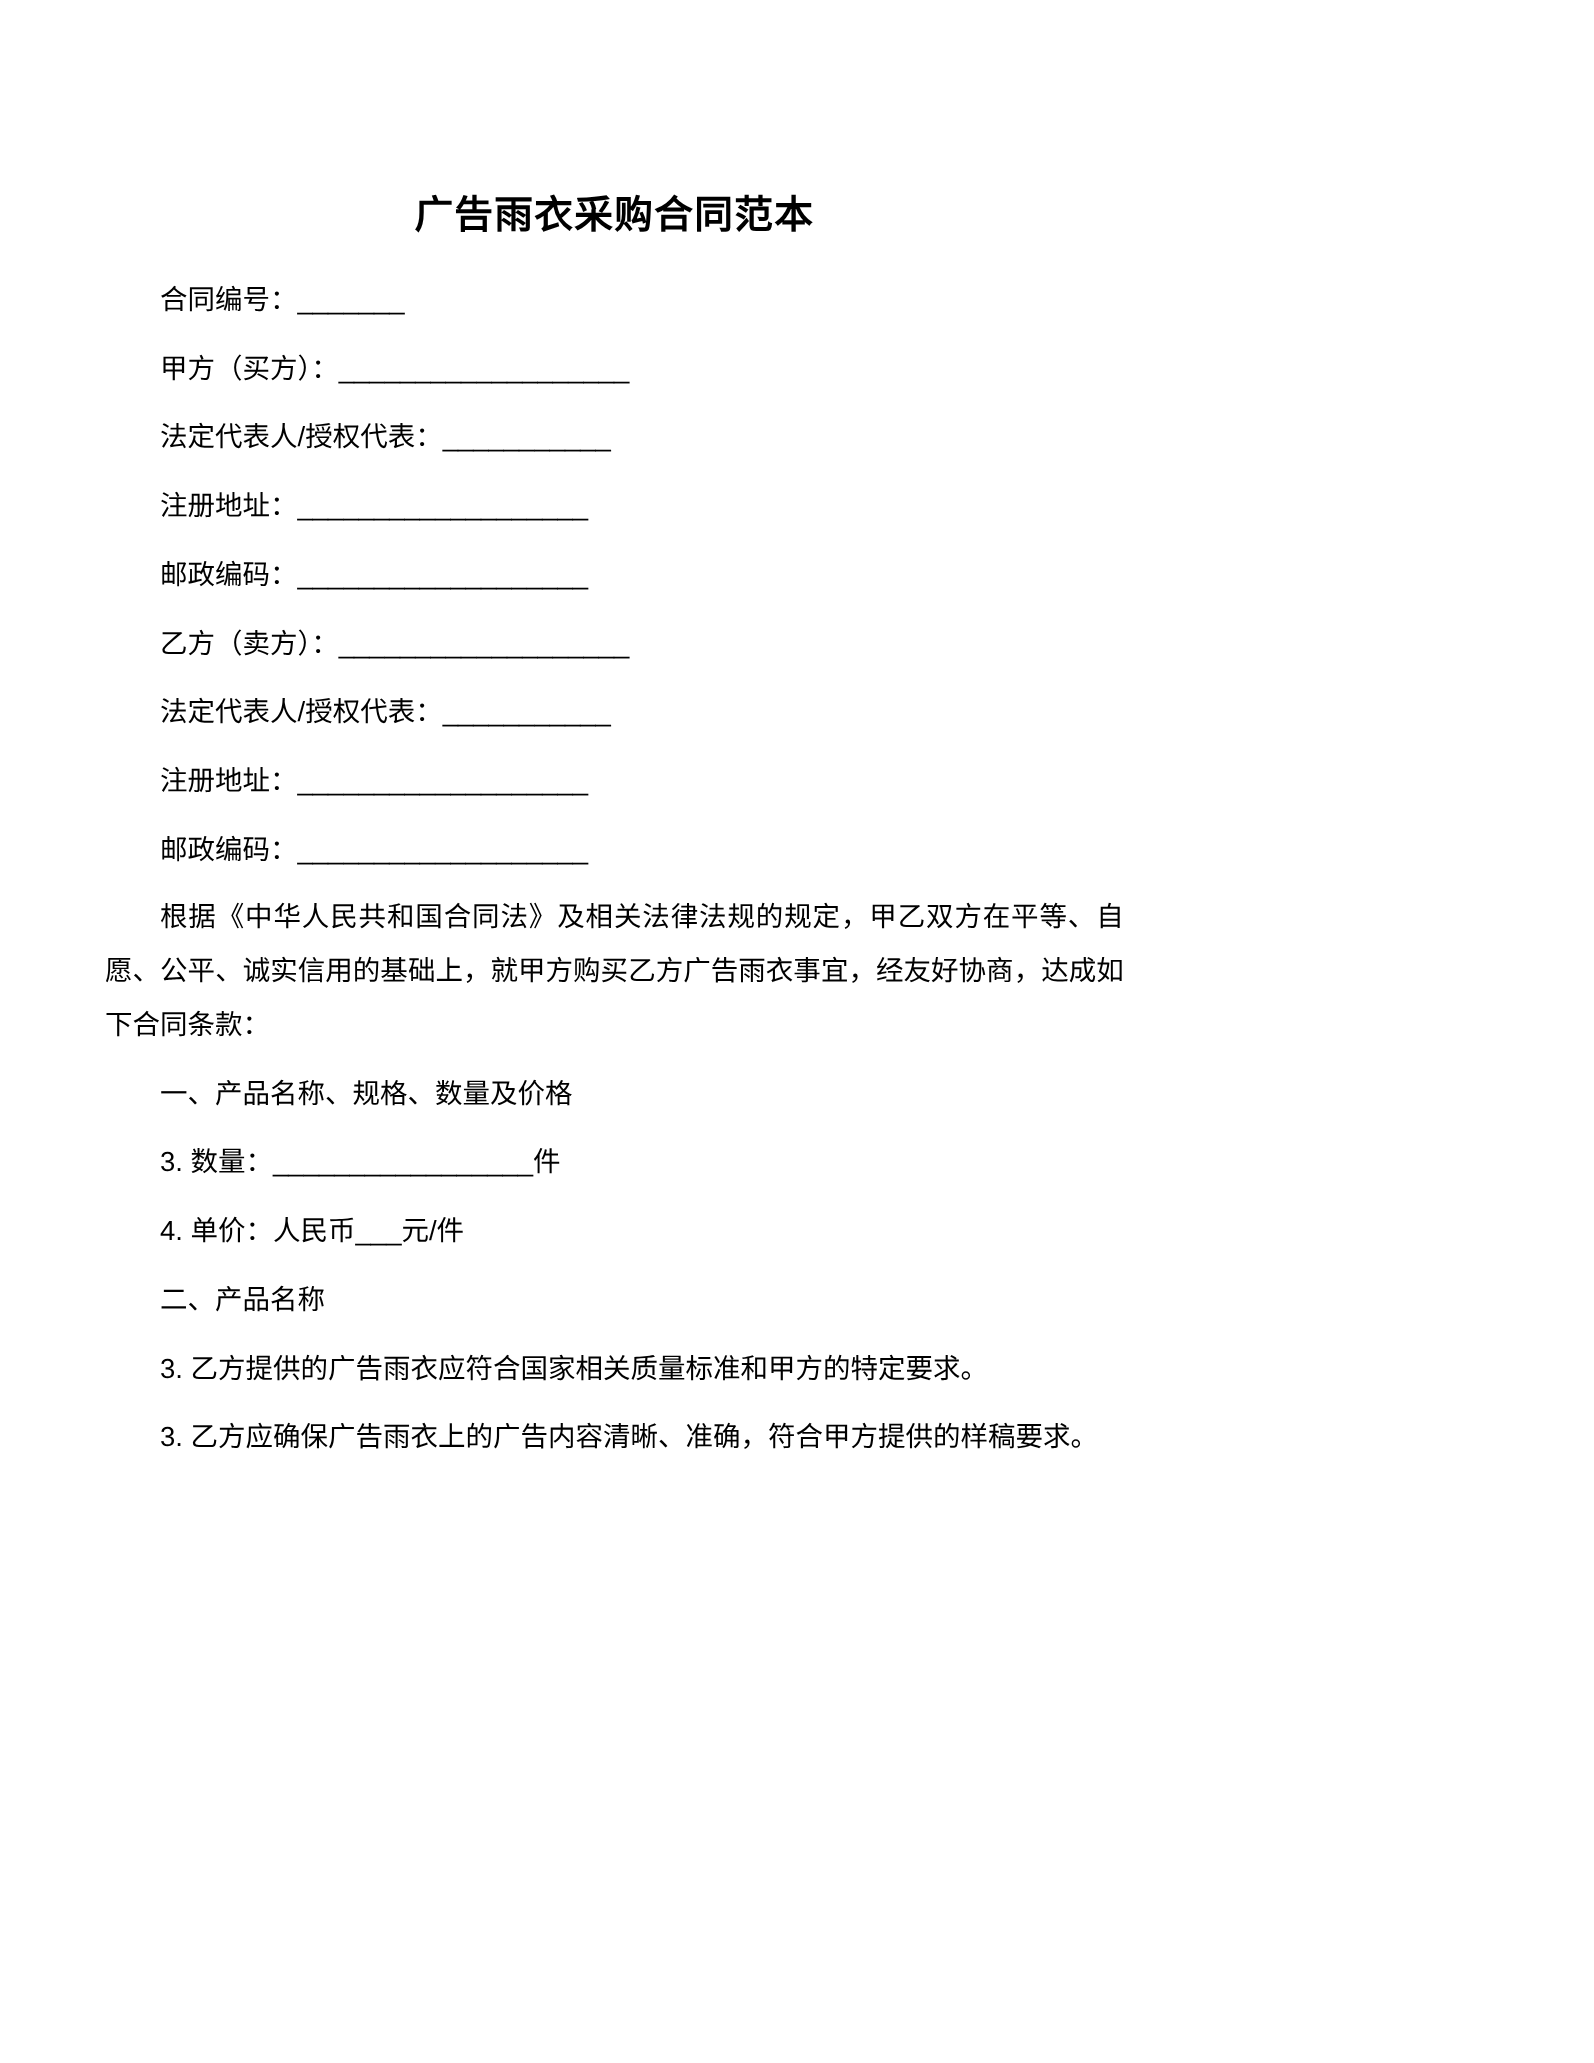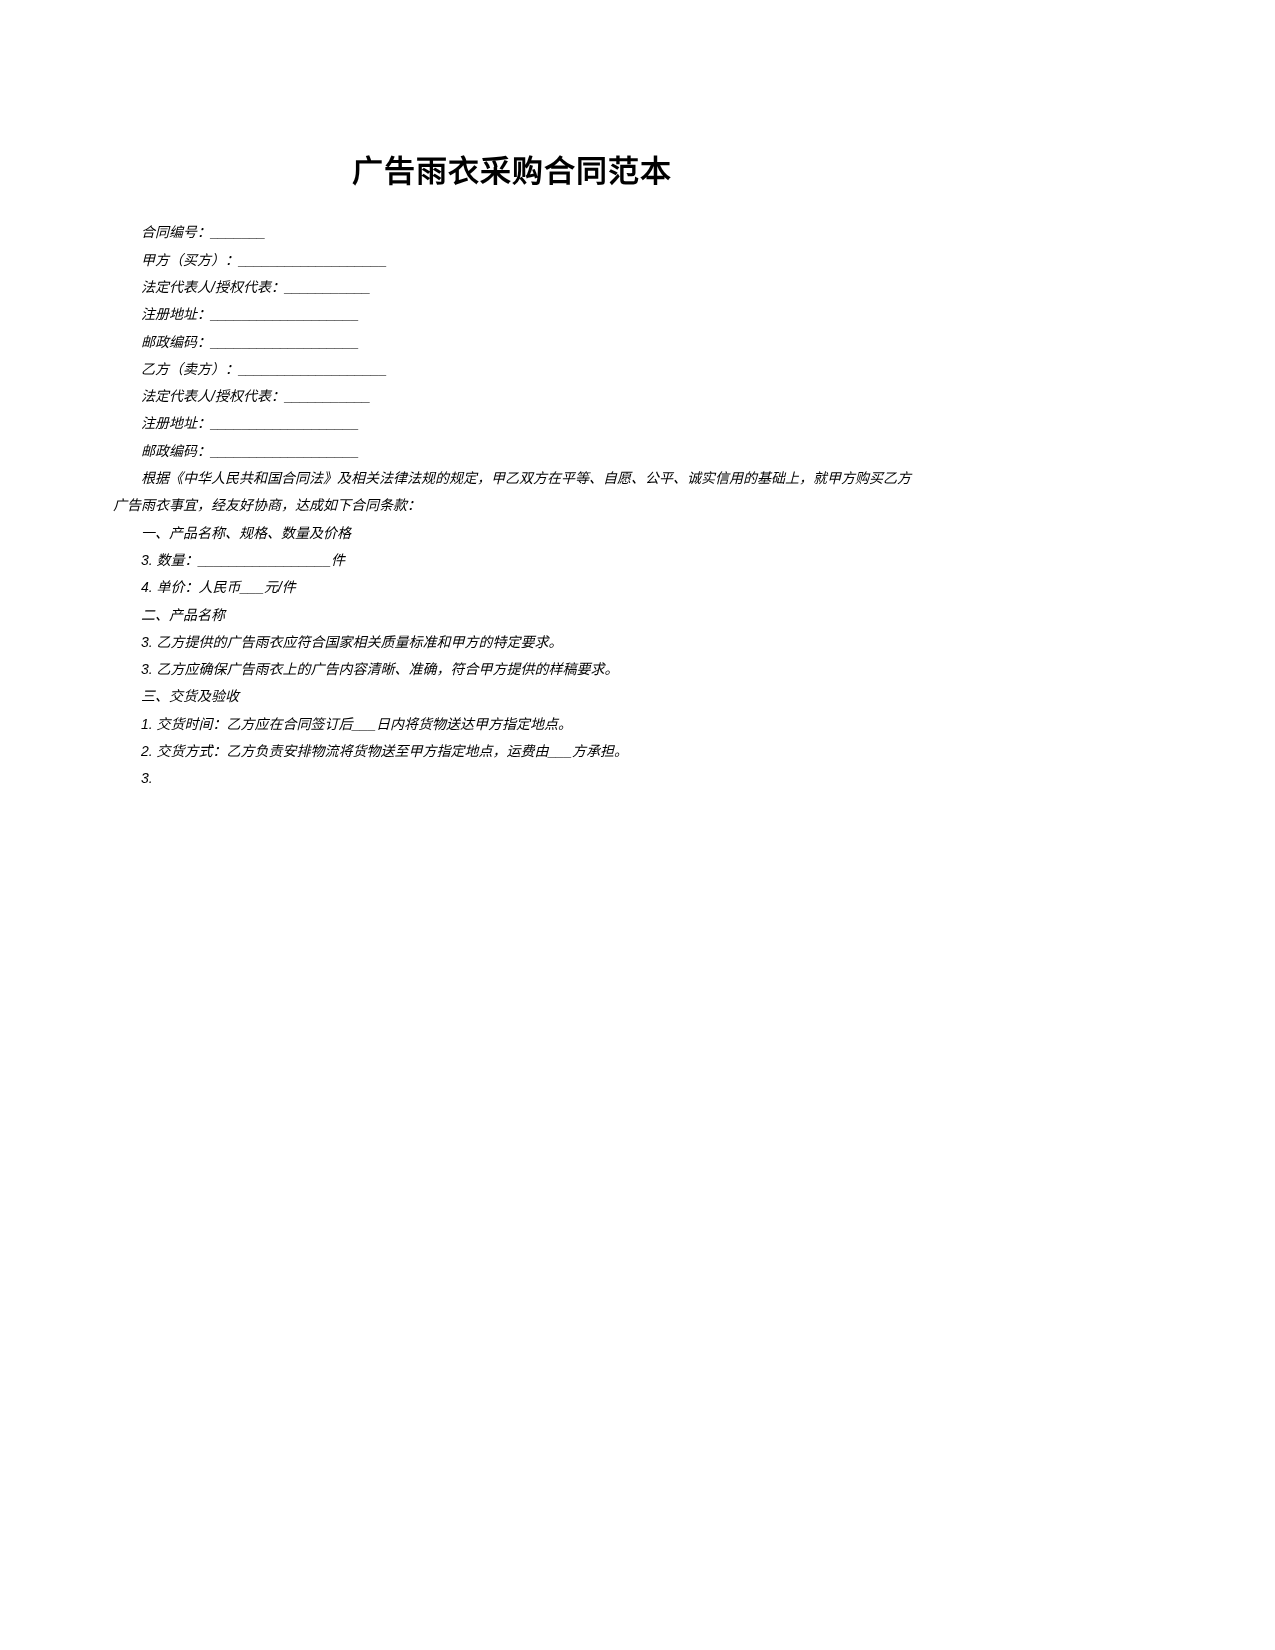--- a/index.html
+++ b/index.html
@@ -12,38 +12,37 @@
     height: 1650px;
     font-family: "Liberation Sans", "DejaVu Sans", sans-serif;
     color: #000000;
     -webkit-font-smoothing: antialiased;
   }
   .page {
     position: relative;
     width: 1041px;
     height: 1650px;
     box-sizing: border-box;
-    padding: 150px 130px 0 113px;
+    padding: 150px 130px 0 72px;
   }
   .doc-title {
     font-size: 31px;
     font-weight: bold;
     text-align: center;
     letter-spacing: 1px;
     margin: 0 0 26px 0;
     line-height: 1.4;
   }
   .para {
-    font-size: 14px;
+    font-size: 22px;
     line-height: 1.95;
-    margin: 0;
+    margin: 12px;
     text-indent: 2em;
     text-align: justify;
     word-break: break-all;
-    font-style: italic;
   }
   .para.no-indent {
     text-indent: 0;
   }
 </style>
 </head>
 <body>
 
 <div class="page">
 
@@ -68,21 +67,15 @@
     <p class="para">3. 数量：_________________件</p>
     <p class="para">4. 单价：人民币___元/件</p>
   </div>
 
   <div class="section">
     <p class="para">二、产品名称</p>
     <p class="para">3. 乙方提供的广告雨衣应符合国家相关质量标准和甲方的特定要求。</p>
     <p class="para">3. 乙方应确保广告雨衣上的广告内容清晰、准确，符合甲方提供的样稿要求。</p>
   </div>
 
-  <div class="section">
-    <p class="para">三、交货及验收</p>
-    <p class="para">1. 交货时间：乙方应在合同签订后___日内将货物送达甲方指定地点。</p>
-    <p class="para">2. 交货方式：乙方负责安排物流将货物送至甲方指定地点，运费由___方承担。</p>
-    <p class="para">3.</p>
-  </div>
 
 
 </div>
 
 </body></html>

